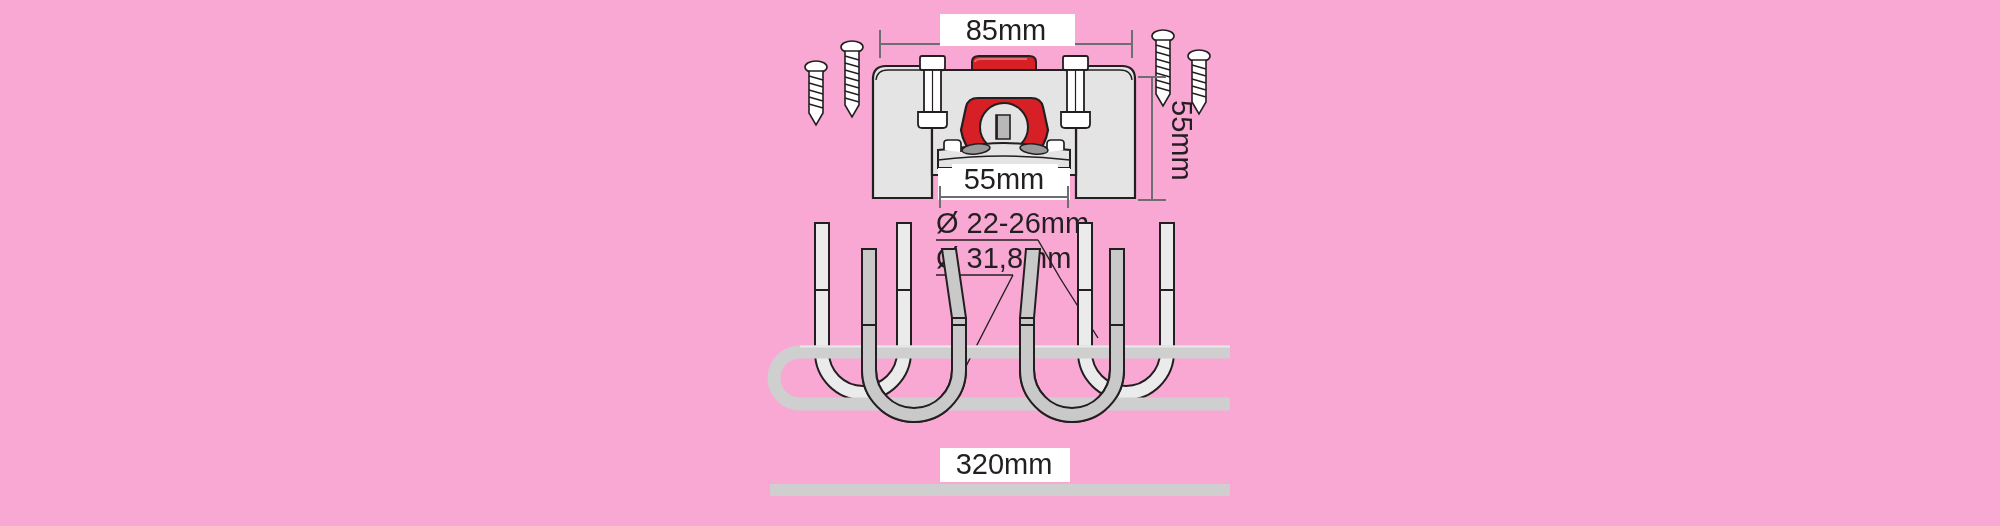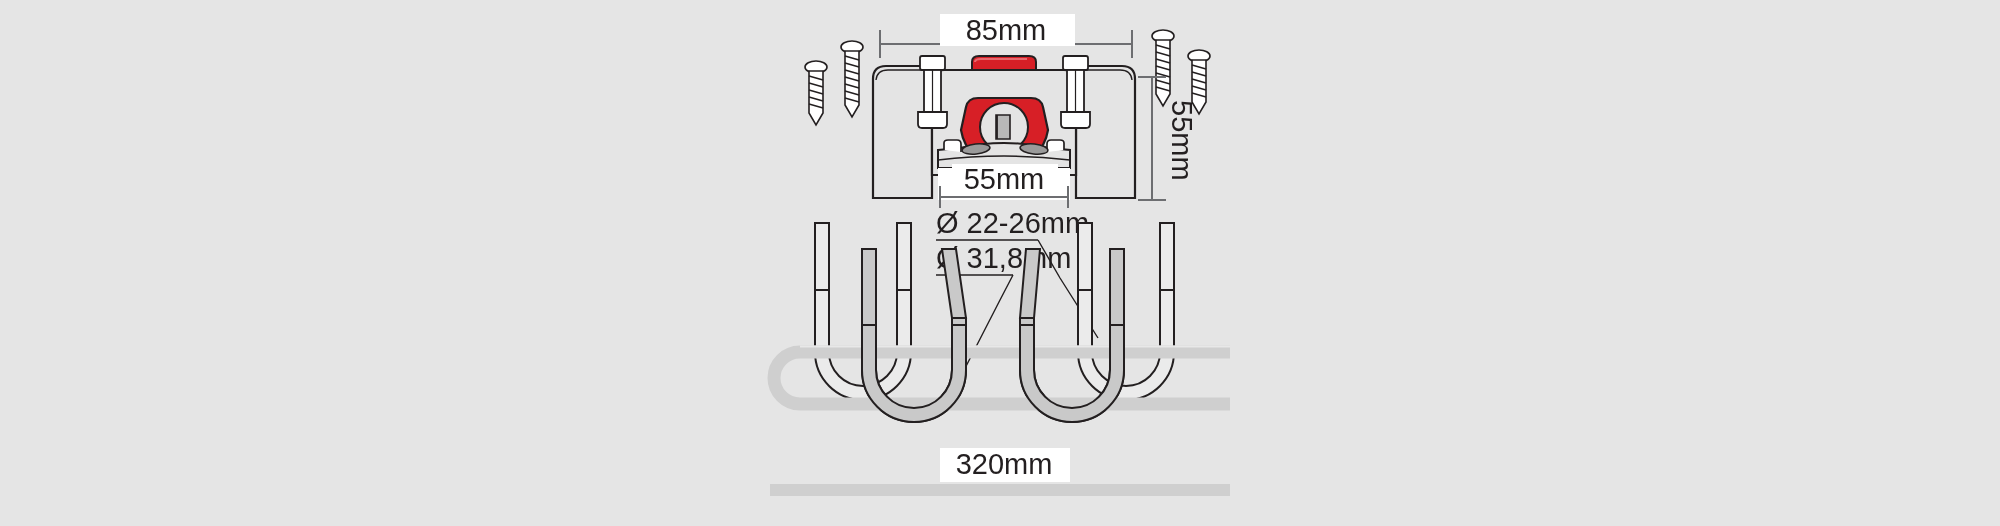--- a/index.html
+++ b/index.html
@@ -8,21 +8,21 @@
     padding: 0;
     background: #ffffff;
   }
   body {
     font-family: "Liberation Sans", sans-serif;
   }
   #stage {
     position: relative;
     width: 2000px;
     height: 526px;
-    background: #e5e5e5;
+    background: #f9a8d4;
     overflow: hidden;
   }
   #diagram-svg {
     position: absolute;
     left: 0;
     top: 0;
     width: 2000px;
     height: 526px;
     display: block;
   }

